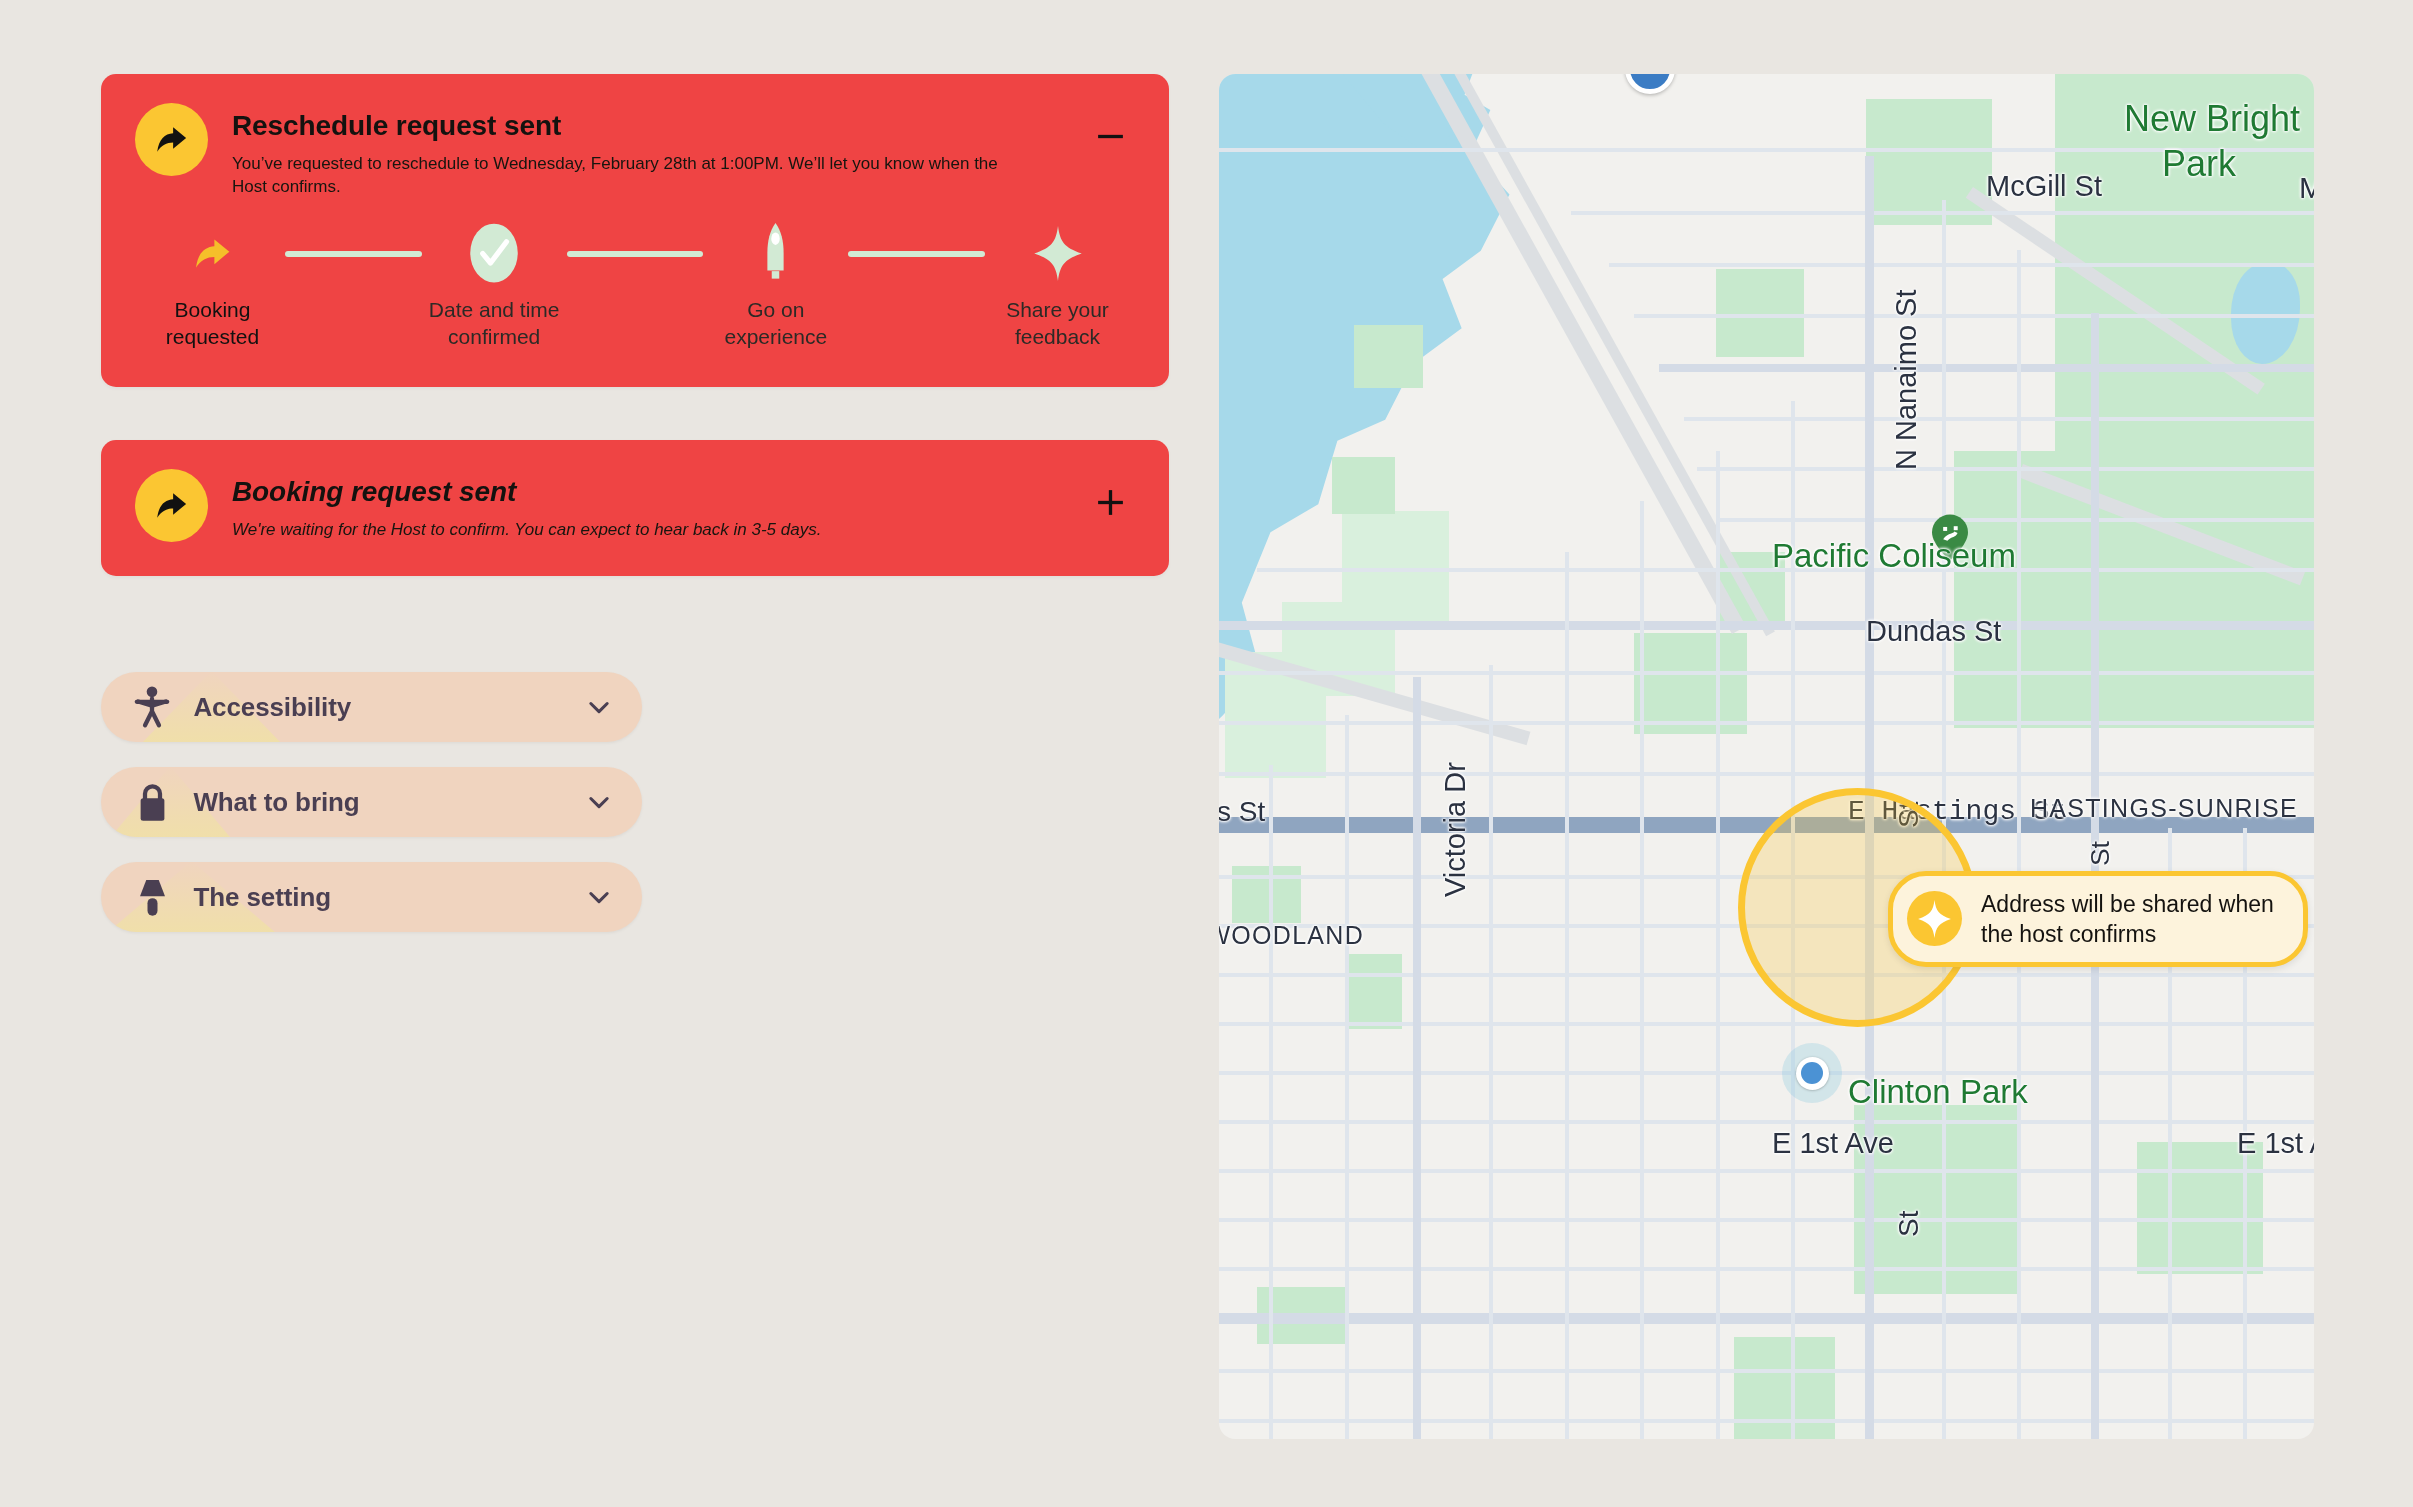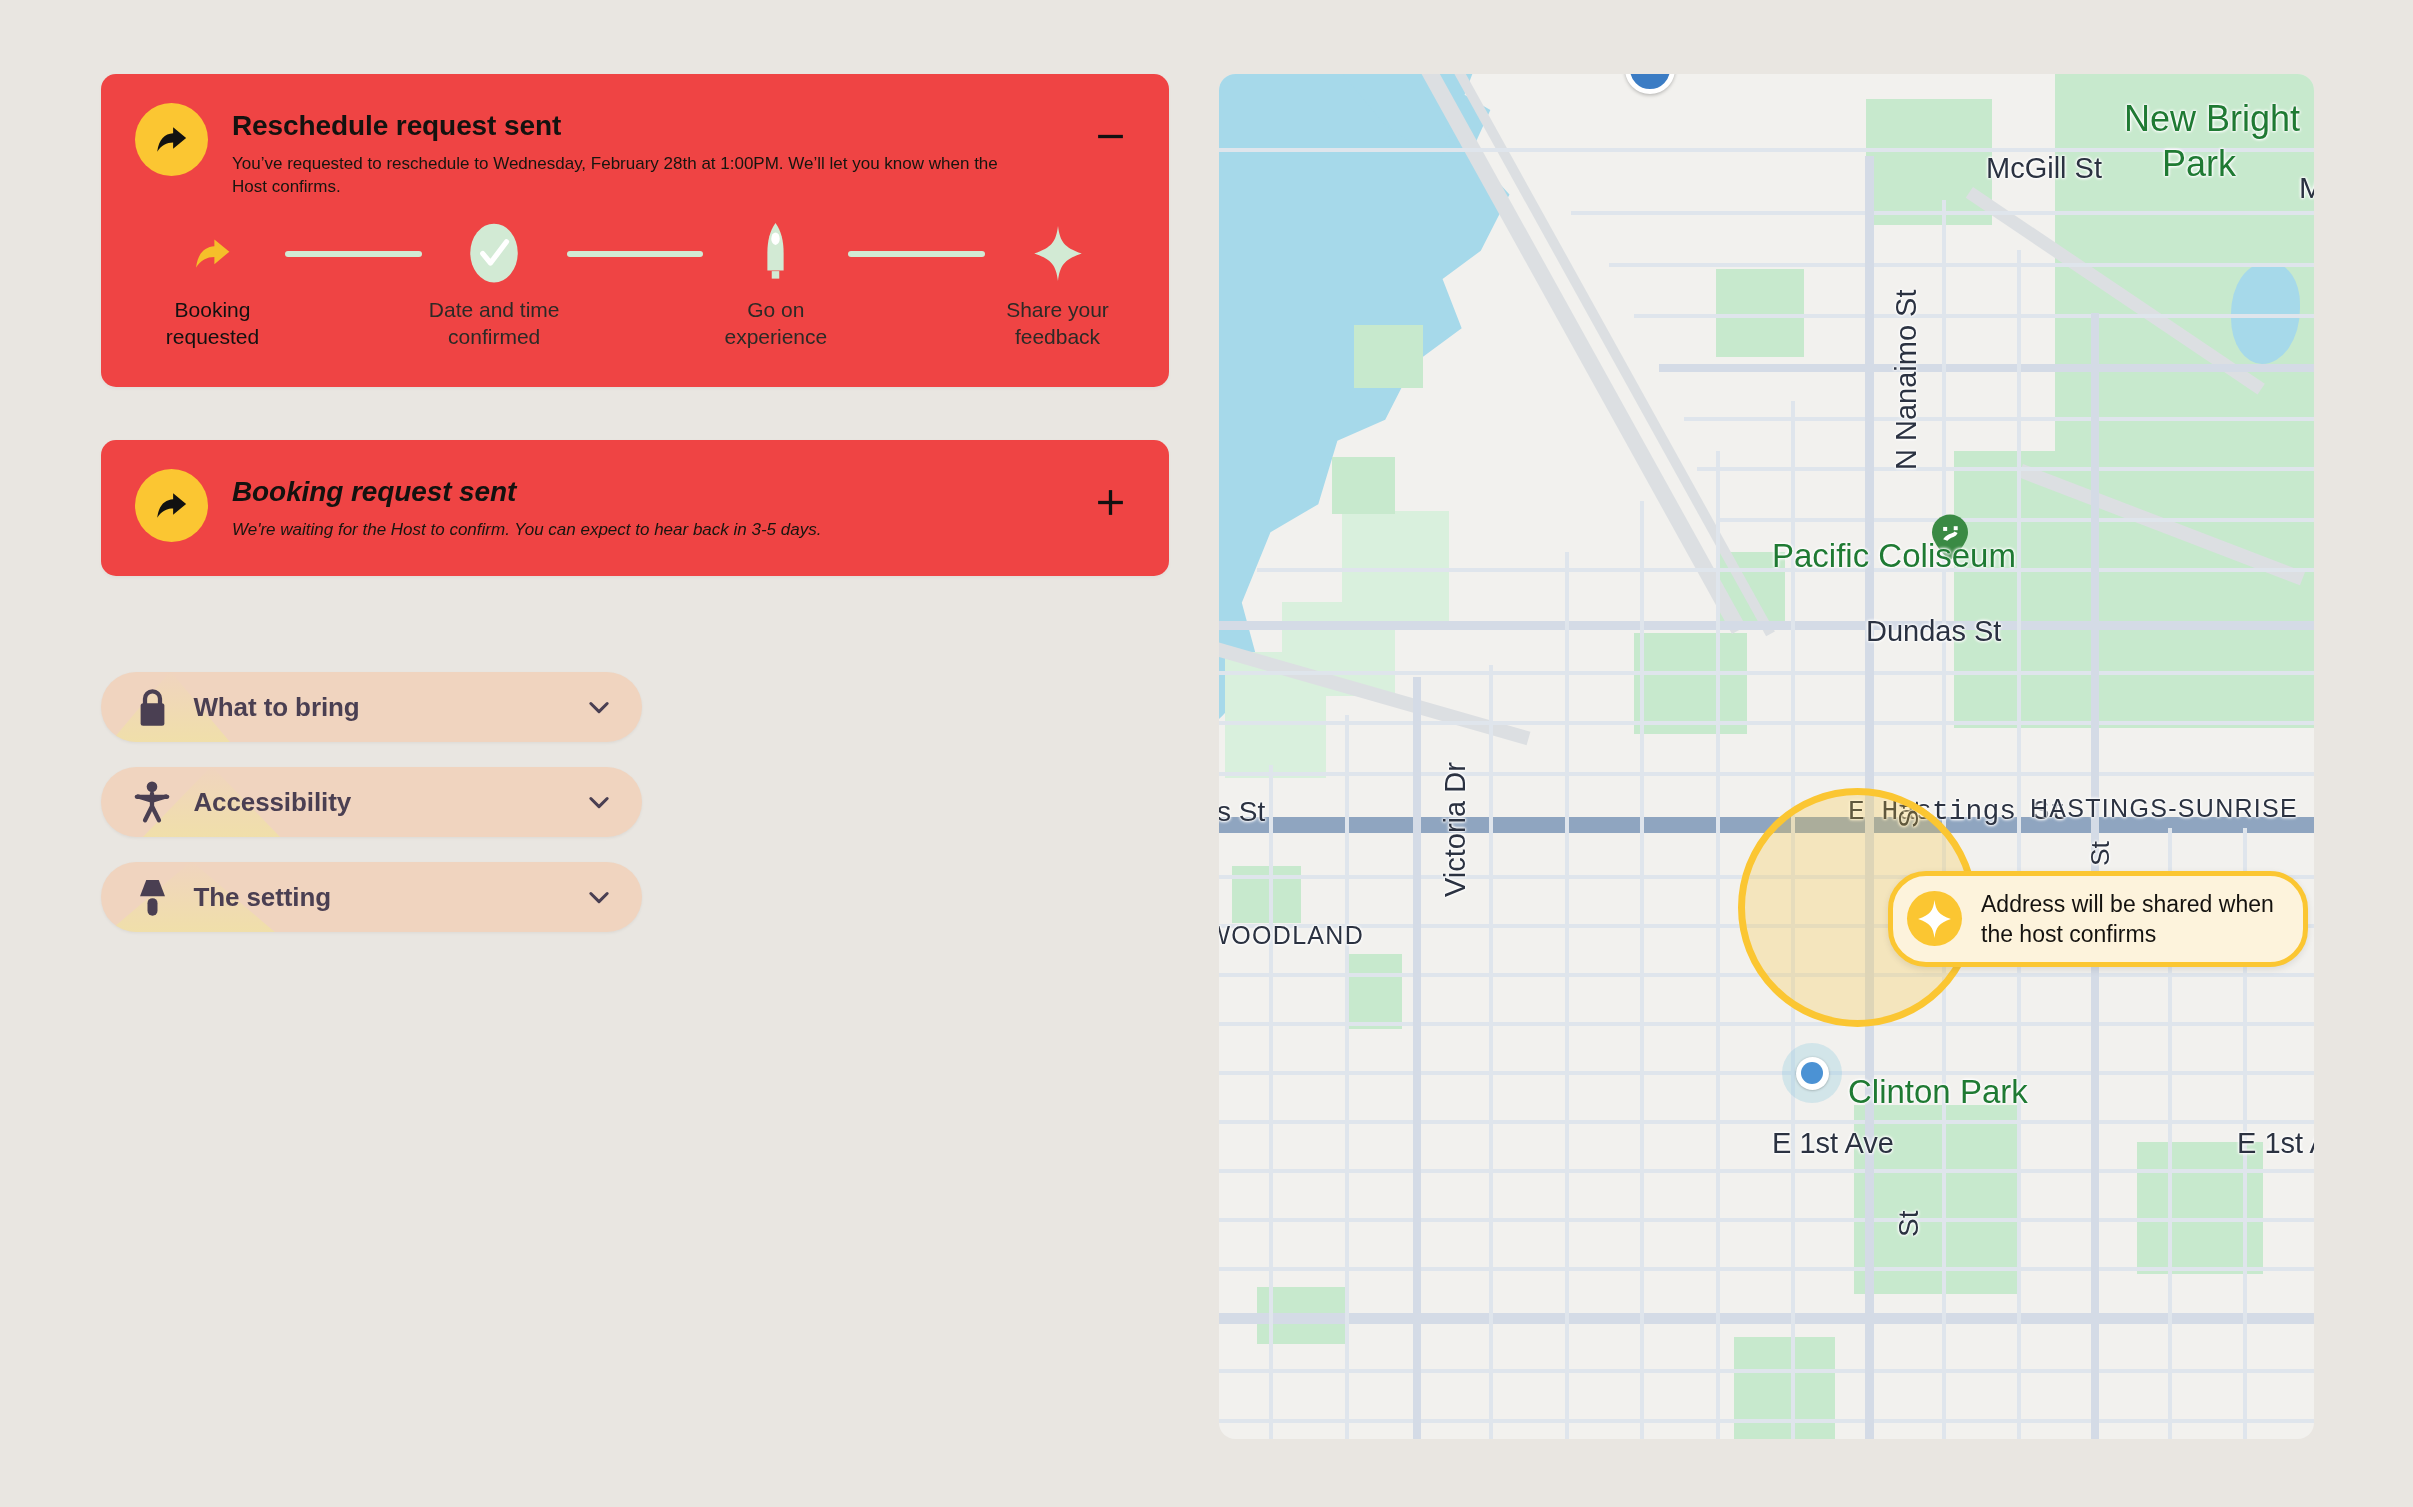--- a/index.html
+++ b/index.html
@@ -320,46 +320,46 @@
         <svg viewBox="0 0 24 24" aria-hidden="true">
           <rect x="3" y="10.8" width="18" height="2.4" fill="#111"></rect>
           <rect x="10.8" y="3" width="2.4" height="18" fill="#111"></rect>
         </svg>
       </button>
     </div>
 
     <div class="pills">
 
       <div class="pill">
-        <div class="pill-beam two"></div>
-        <span class="pill-icon">
-          <svg width="35" height="43" viewBox="0 0 28 34" aria-hidden="true">
-            <path d="M8 14V10a6 6 0 0 1 12 0v4" stroke="#4a3f52" stroke-width="3.4" fill="none" stroke-linecap="round"></path>
-            <rect x="4.5" y="13.5" width="19" height="18" rx="2" fill="#4a3f52"></rect>
-          </svg>
-        </span>
-        <span class="pill-label">What to bring</span>
-        <span class="pill-chev">
-          <svg viewBox="0 0 24 24" aria-hidden="true">
-            <path d="M5 9l7 7 7-7" stroke="#4a3f52" stroke-width="2.6" fill="none" stroke-linecap="round" stroke-linejoin="round"></path>
-          </svg>
-        </span>
-      </div>
-
-      <div class="pill">
         <div class="pill-beam"></div>
         <span class="pill-icon">
           <svg width="38" height="43" viewBox="0 0 30 34" aria-hidden="true">
             <circle cx="15" cy="4.6" r="4.2" fill="#4a3f52"></circle>
             <path d="M3 12.5h24" stroke="#4a3f52" stroke-width="3.4" stroke-linecap="round"></path>
             <path d="M15 10v11M15 20l-5.5 11M15 20l5.5 11" stroke="#4a3f52" stroke-width="3.4" stroke-linecap="round" fill="none"></path>
             <path d="M4 12.2l11 3.4 11-3.4" stroke="#4a3f52" stroke-width="3.4" fill="none" stroke-linecap="round" stroke-linejoin="round"></path>
           </svg>
         </span>
         <span class="pill-label">Accessibility</span>
+        <span class="pill-chev">
+          <svg viewBox="0 0 24 24" aria-hidden="true">
+            <path d="M5 9l7 7 7-7" stroke="#4a3f52" stroke-width="2.6" fill="none" stroke-linecap="round" stroke-linejoin="round"></path>
+          </svg>
+        </span>
+      </div>
+
+      <div class="pill">
+        <div class="pill-beam two"></div>
+        <span class="pill-icon">
+          <svg width="35" height="43" viewBox="0 0 28 34" aria-hidden="true">
+            <path d="M8 14V10a6 6 0 0 1 12 0v4" stroke="#4a3f52" stroke-width="3.4" fill="none" stroke-linecap="round"></path>
+            <rect x="4.5" y="13.5" width="19" height="18" rx="2" fill="#4a3f52"></rect>
+          </svg>
+        </span>
+        <span class="pill-label">What to bring</span>
         <span class="pill-chev">
           <svg viewBox="0 0 24 24" aria-hidden="true">
             <path d="M5 9l7 7 7-7" stroke="#4a3f52" stroke-width="2.6" fill="none" stroke-linecap="round" stroke-linejoin="round"></path>
           </svg>
         </span>
       </div>
 
       <div class="pill">
         <div class="pill-beam three"></div>
         <span class="pill-icon">
@@ -465,21 +465,21 @@
 
       <div class="loc-dot" style="left:593px;top:999px;">
         <div class="halo"></div>
         <div class="ring"></div>
         <div class="core"></div>
       </div>
 
       <div class="maplabel green" style="left:905px;top:24px;font-size:36px;">New Bright</div>
       <div class="maplabel green" style="left:943px;top:69px;font-size:36px;">Park</div>
 
-      <div class="maplabel" style="left:767px;top:78px;font-size:29px;">McGill St</div>
+      <div class="maplabel" style="left:767px;top:96px;font-size:29px;">McGill St</div>
 
       <div class="maplabel green" style="left:553px;top:463px;font-size:33px;">Pacific Coliseum</div>
 
       <div class="maplabel vert" style="left:671px;top:396px;font-size:29px;">N Nanaimo St</div>
 
       <div class="maplabel" style="left:647px;top:541px;font-size:29px;">Dundas St</div>
 
       <div class="maplabel" style="left:629px;top:722px;font-size:28px;font-family:Liberation Mono, monospace;">E Hastings St</div>
 
       <div class="maplabel hood" style="left:811px;top:720px;">HASTINGS-SUNRISE</div>

